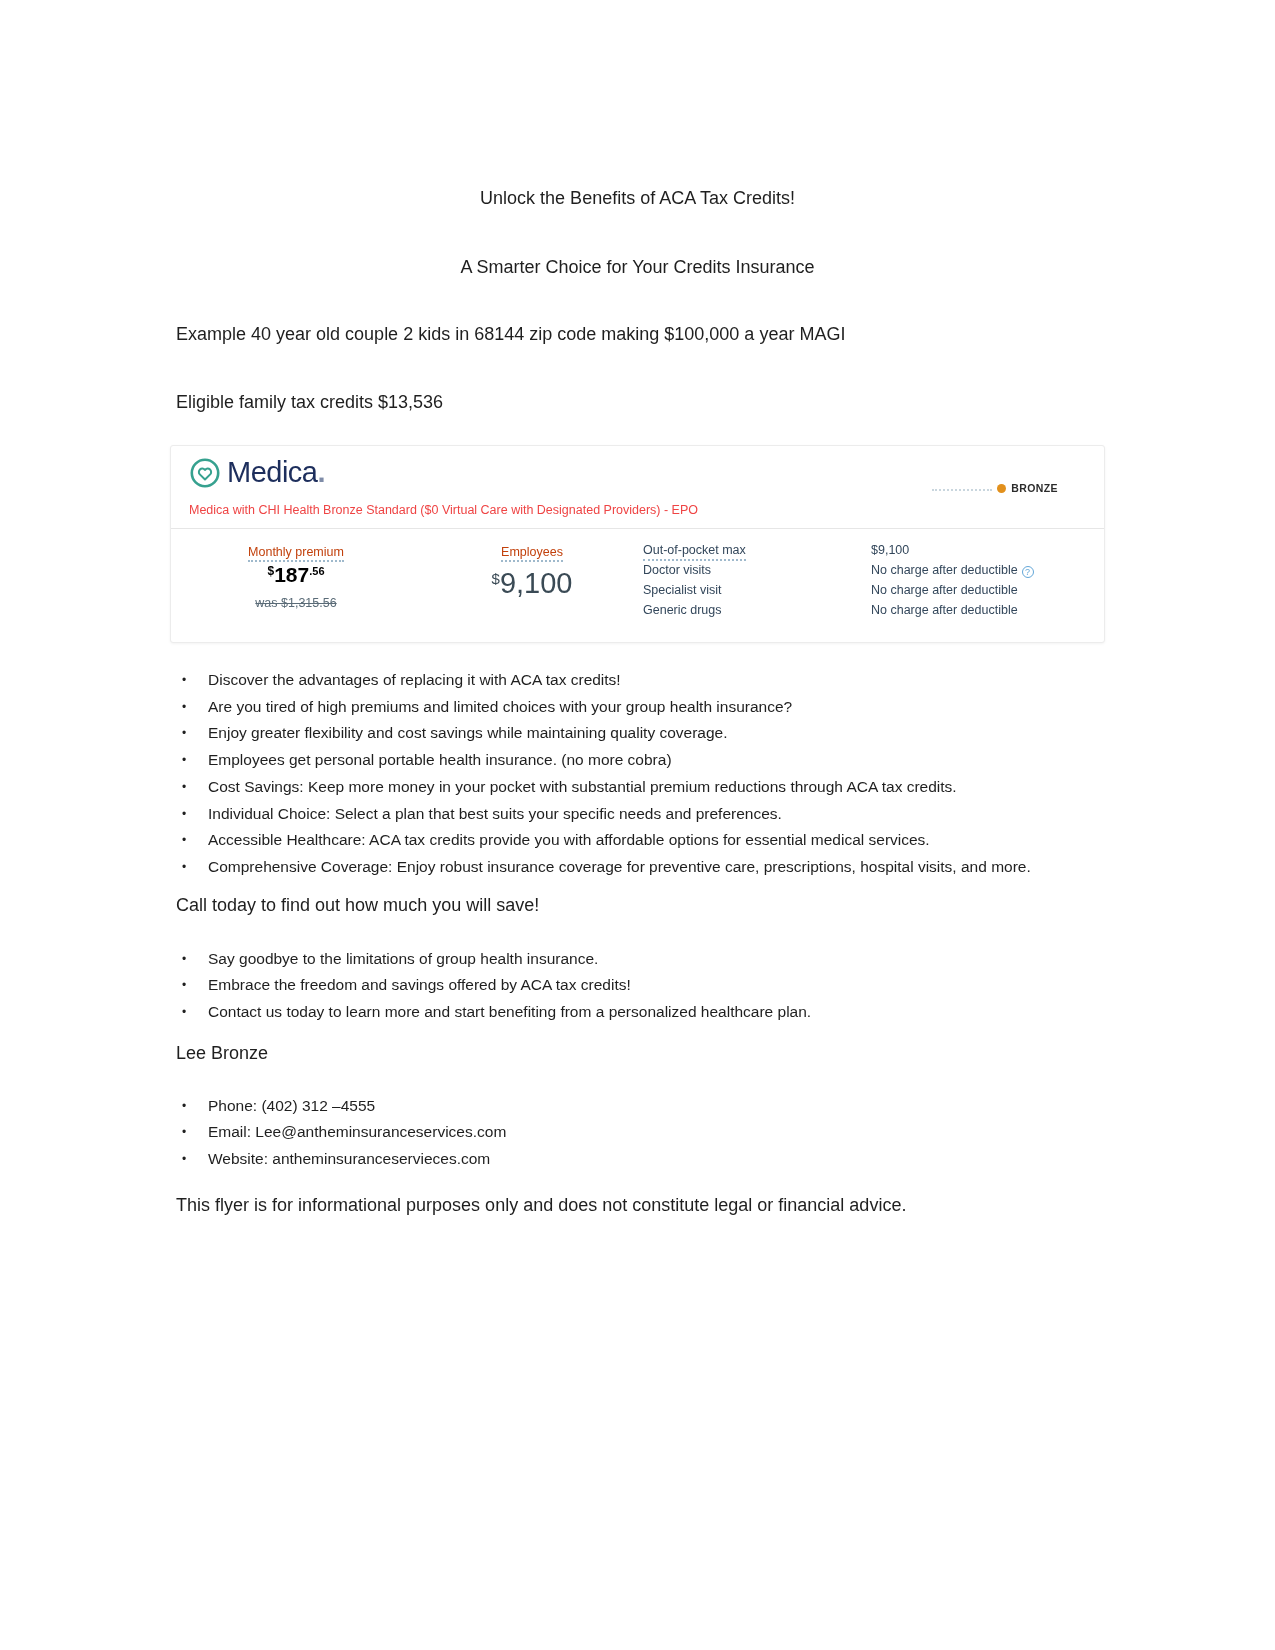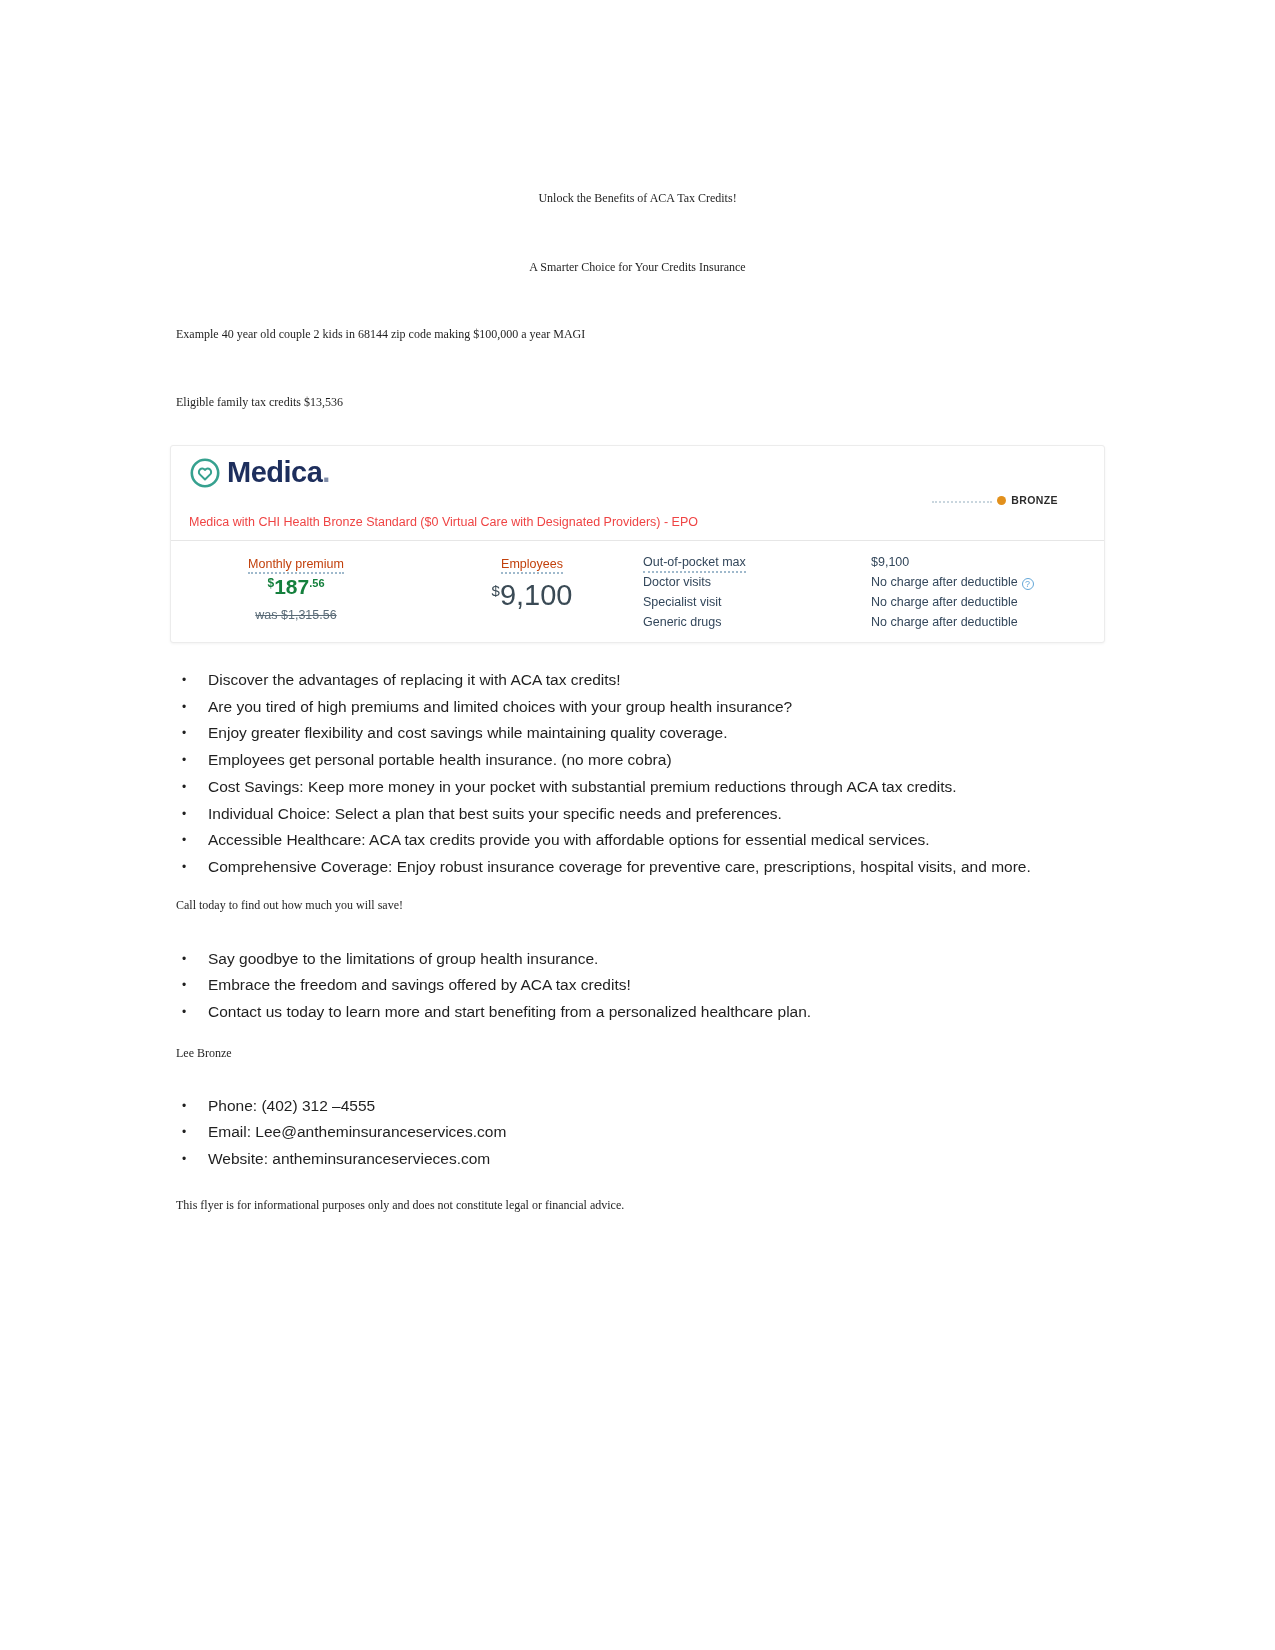--- a/index.html
+++ b/index.html
@@ -1,47 +1,47 @@
 <!DOCTYPE html>
 <html><head>
 <meta charset="utf-8">
 <style>
   html,body{margin:0;padding:0;background:#ffffff;}
   body{width:1275px;height:1650px;overflow:hidden;
        font-family:"Liberation Sans",sans-serif;color:#1f1f1f;}
   .content{margin-left:170px;width:935px;}
   p{margin:0;}
-  .line{font-size:12px;line-height:20px;font-family:Liberation Serif, serif;}
+  .line{font-size:18px;line-height:20px;}
   .center{text-align:center;}
   .title{padding-top:188px;}
   .subtitle{margin-top:49px;}
   .example{margin-top:47px;margin-left:6px;}
   .credits{margin-top:48px;margin-left:6px;}
 
   
   .plan-card{margin-top:33px;height:198px;box-sizing:border-box;background:#fff;
              border:1px solid #ececec;border-radius:3px;
              box-shadow:0 1px 3px rgba(0,0,0,0.05);position:relative;}
   .card-head{padding:10px 18px 0;display:flex;justify-content:space-between;align-items:flex-start;}
   .brand{display:flex;align-items:center;gap:6px;}
   .logo-icon svg{width:32px;height:32px;display:block;}
-  .brand-text{font-size:29px;font-weight:bold;color:#1D2E5C;letter-spacing:-0.5px;}
+  .brand-text{font-size:29px;font-weight:normal;color:#1D2E5C;letter-spacing:-0.5px;}
   .brand-period{font-size:29px;font-weight:bold;color:#7f8ca8;}
-  .tier-area{display:flex;align-items:flex-end;gap:5px;margin-top:38px;margin-right:28px;justify-content:flex-end;}
+  .tier-area{display:flex;align-items:flex-end;gap:5px;margin-top:26px;margin-right:28px;justify-content:flex-end;}
   .dotted-line{width:60px;border-bottom:2px dotted #C9D6DE;margin-bottom:3px;}
   .tier-badge{display:flex;align-items:center;gap:5px;}
   .tier-dot{width:9px;height:9px;border-radius:50%;background:#E2901C;}
   .tier-label{font-size:10.5px;font-weight:bold;color:#2B2B2B;letter-spacing:0.4px;}
   .plan-name{margin:9px 18px 0;font-size:12.5px;color:#ef4444;}
   .card-divider{margin-top:11px;border-top:1px solid #E6E6E6;}
   .pricing{display:grid;grid-template-columns:250px 222px 228px auto;padding-top:13px;}
   .price-label{font-size:12.5px;color:#c2410c;}
   .dotted{border-bottom:2px dotted #9FB9CC;padding-bottom:1px;display:inline-block;}
   .col-premium,.col-deductible{text-align:center;}
-  .premium-value{margin-top:1px;font-size:21px;font-weight:600;color:#15803d;}
+  .premium-value{margin-top:1px;font-size:21px;font-weight:600;color:#000000;}
   .premium-value .cur{font-size:12px;vertical-align:7px;}
   .premium-value .cents{font-size:11px;vertical-align:7px;}
   .premium-was{margin-top:9px;font-size:12.5px;color:#5A6B77;text-decoration:line-through;}
   .deductible-value{margin-top:5px;font-size:29px;font-weight:400;color:#3A4A55;}
   .deductible-value .cur2{font-size:15px;vertical-align:9px;}
   .b-col{font-size:12.5px;color:#33475B;}
   .b-line{height:20px;line-height:16px;}
   .help{display:inline-block;width:12px;height:12px;border:1px solid #64A7D8;border-radius:50%;
         color:#64A7D8;font-size:9px;line-height:11px;text-align:center;margin-left:4px;
         vertical-align:-1px;box-sizing:border-box;cursor:pointer;}

